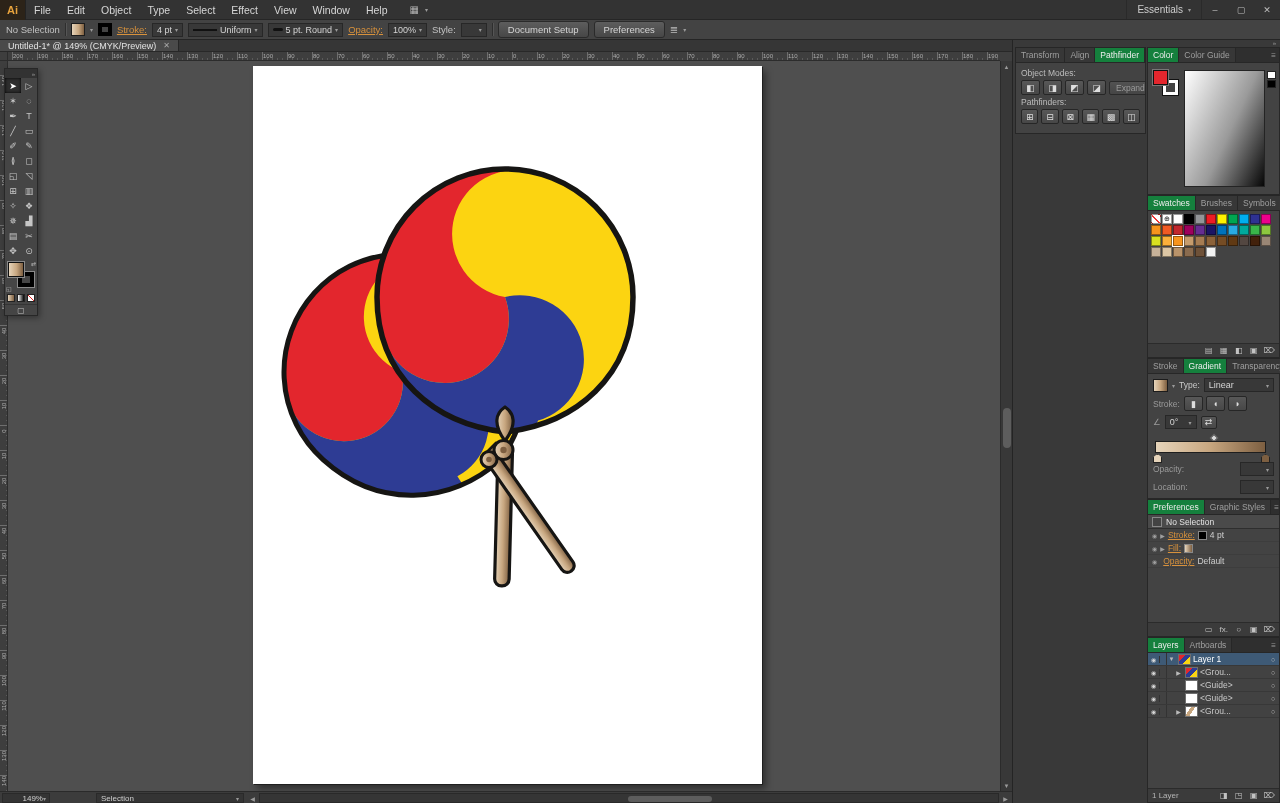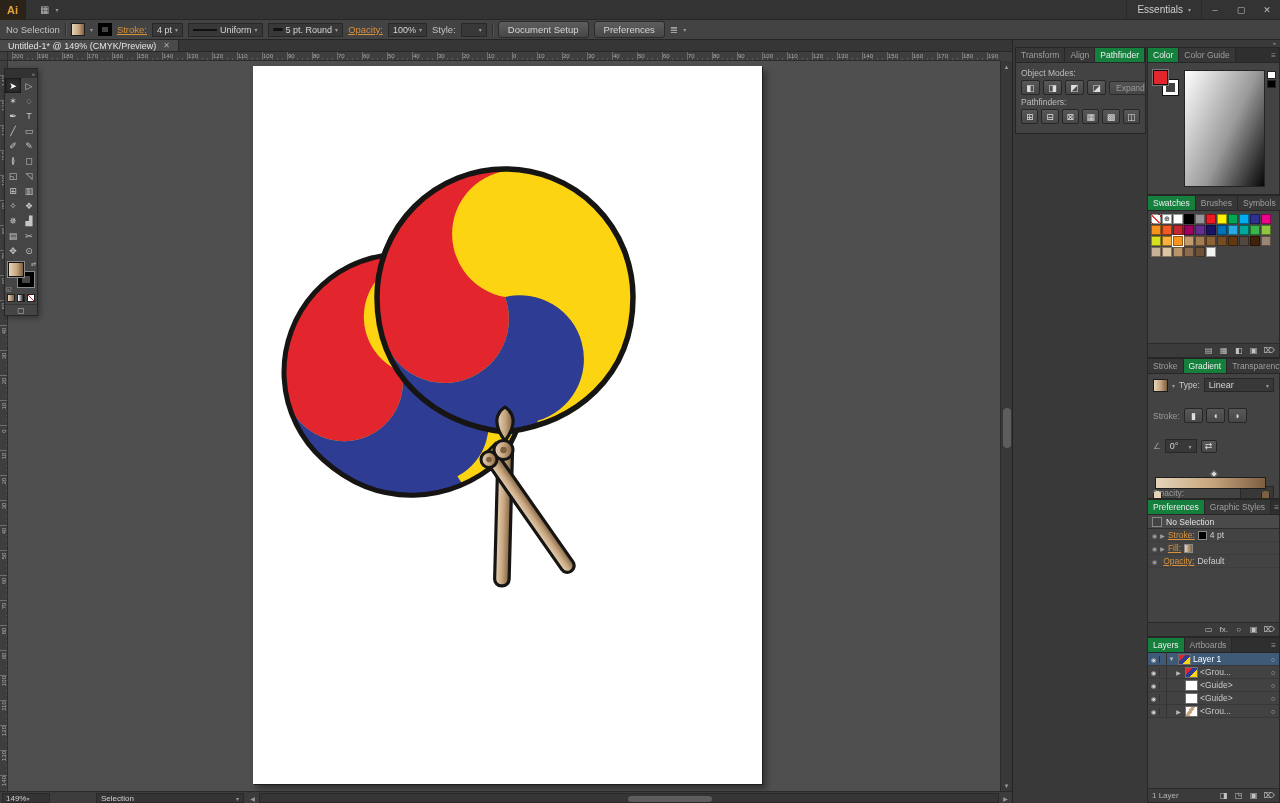--- a/index.html
+++ b/index.html
@@ -68,21 +68,21 @@
 .mini.m-none{background:linear-gradient(to top right,#fff 44%,#d22 44% 56%,#fff 56%)}
 .screen-btn{height:11px;display:flex;align-items:center;justify-content:center;color:#c0c0c0;font-size:8px;border-top:1px solid #353535}
 
 
 .v-scrollbar{position:absolute;left:1000px;top:61px;width:12px;height:730px;background:#383838;border-left:1px solid #2b2b2b;z-index:15}
 .vsb-btn{position:absolute;left:0;width:11px;height:11px;color:#9a9a9a;font-size:6px;display:flex;align-items:center;justify-content:center}
 .vsb-up{top:0}.vsb-down{bottom:0}
 .vsb-thumb{position:absolute;left:2px;top:347px;width:8px;height:40px;background:#5d5d5d;border-radius:4px}
 .sb-corner{position:absolute;left:1000px;top:791px;width:12px;height:12px;background:#383838}
 .statusbar{position:absolute;left:0;top:791px;width:1012px;height:12px;background:#3c3c3c;border-top:1px solid #2a2a2a;font-size:8px;z-index:20}
-.sb-zoom{position:absolute;left:2px;top:1px;width:48px;height:10px;background:#343434;border:1px solid #2a2a2a;display:flex;align-items:center;justify-content:flex-start;padding:0 3px;color:#d0d0d0}
+.sb-zoom{position:absolute;left:2px;top:1px;width:48px;height:10px;background:#343434;border:1px solid #2a2a2a;display:flex;align-items:center;justify-content:flex-end;padding:0 3px;color:#d0d0d0}
 .sb-status{position:absolute;left:96px;top:1px;width:148px;height:10px;background:#343434;border:1px solid #2a2a2a;display:flex;align-items:center;justify-content:space-between;padding:0 4px;color:#cfcfcf}
 .hsb-btn{position:absolute;top:1px;width:11px;height:10px;display:flex;align-items:center;justify-content:center;color:#9a9a9a;font-size:6px}
 .hsb-left{left:247px}.hsb-right{right:1px}
 .hsb-track{position:absolute;left:259px;right:13px;top:1px;height:10px;background:#353535;border:1px solid #292929}
 .hsb-thumb{position:absolute;left:368px;top:2px;width:84px;height:6px;background:#5d5d5d;border-radius:3px}
 
 
 .right-dock{position:absolute;left:1012px;top:40px;width:268px;height:763px;background:#393939;border-left:1px solid #242424;z-index:20}
 .dock-strip{height:6px;display:flex;justify-content:flex-end;align-items:center;padding:0 4px;color:#9a9a9a;font-size:6px}
 .dock-col-left{position:absolute;left:2px;top:7px;width:131px}
@@ -111,21 +111,21 @@
 #swatchesp .pbody,#appearancep .pbody,#layersp .pbody{display:flex;flex-direction:column}
 #swatch-grid{padding:3px;display:flex;flex-wrap:wrap;gap:1px;align-content:flex-start}
 .swatch{width:10px;height:10px;border:1px solid rgba(0,0,0,.4)}
 .swatch.none{background:linear-gradient(to top right,#fff 43%,#e33 43% 55%,#fff 55%)}
 .swatch.reg{background:#fff;color:#111;font-size:7px;line-height:8px;text-align:center}
 .swatch.selected{outline:1px solid #fff}
 .pfoot{margin-top:auto;height:14px;background:#3b3b3b;border-top:1px solid #2b2b2b;display:flex;align-items:center;gap:5px;padding:0 4px;justify-content:flex-end}
 .foot-label{margin-right:auto;font-size:8px;color:#b5b5b5}
 .foot-btn{color:#c3c3c3;font-size:8px;min-width:10px;text-align:center}
 
-#gradientp .pbody{padding:4px 5px;display:flex;flex-direction:column;gap:16px}
+#gradientp .pbody{padding:4px 5px;display:flex;flex-direction:column;gap:4px}
 .grow{display:flex;align-items:center;gap:4px;font-size:8.5px}
 .gray{color:#9a9a9a}
 .grad-chip{width:15px;height:13px;border:1px solid #1c1c1c;background:linear-gradient(90deg,var(--wood-light),var(--wood-mid) 50%,var(--wood-dark))}
 .gslider{position:relative;height:28px;margin-top:1px}
 .gbar{position:absolute;left:2px;right:8px;top:7px;height:12px;border:1px solid #1e1e1e;background:linear-gradient(90deg,var(--wood-light),var(--wood-mid) 50%,var(--wood-dark))}
 .gmid{position:absolute;top:1px;left:50%;width:6px;height:6px;background:#d8d8d8;border:1px solid #444;transform:translateX(-50%) rotate(45deg)}
 .gstop{position:absolute;top:20px;width:9px;height:9px;border:1px solid #222;clip-path:polygon(50% 0,100% 35%,100% 100%,0 100%,0 35%)}
 .gstop.left{left:0;background:var(--wood-light)}
 .gstop.right{right:4px;background:var(--wood-dark)}
 
@@ -149,20 +149,31 @@
 .llabel{flex:1;overflow:hidden;white-space:nowrap}
 .ltarget{width:12px;font-size:7px;color:#bcbcbc;text-align:center}
 </style>
 </head>
 <body>
 
 <div id="app">
 
   <div class="menubar">
     <div class="ai-logo">Ai</div>
+    <div id="menu-items">
+        <span class="menu-item">File</span>
+        <span class="menu-item">Edit</span>
+        <span class="menu-item">Object</span>
+        <span class="menu-item">Type</span>
+        <span class="menu-item">Select</span>
+        <span class="menu-item">Effect</span>
+        <span class="menu-item">View</span>
+        <span class="menu-item">Window</span>
+        <span class="menu-item">Help</span>
+      </div>
     <div class="mb-icons">
       <span>▦</span>
       <span class="dd-arrow">▾</span>
     </div>
     <div class="mb-right">
       <div class="workspace-btn">
         <span>Essentials</span>
         <span class="dd-arrow">▾</span>
       </div>
       <div id="win-buttons" style="display:flex;height:100%">

